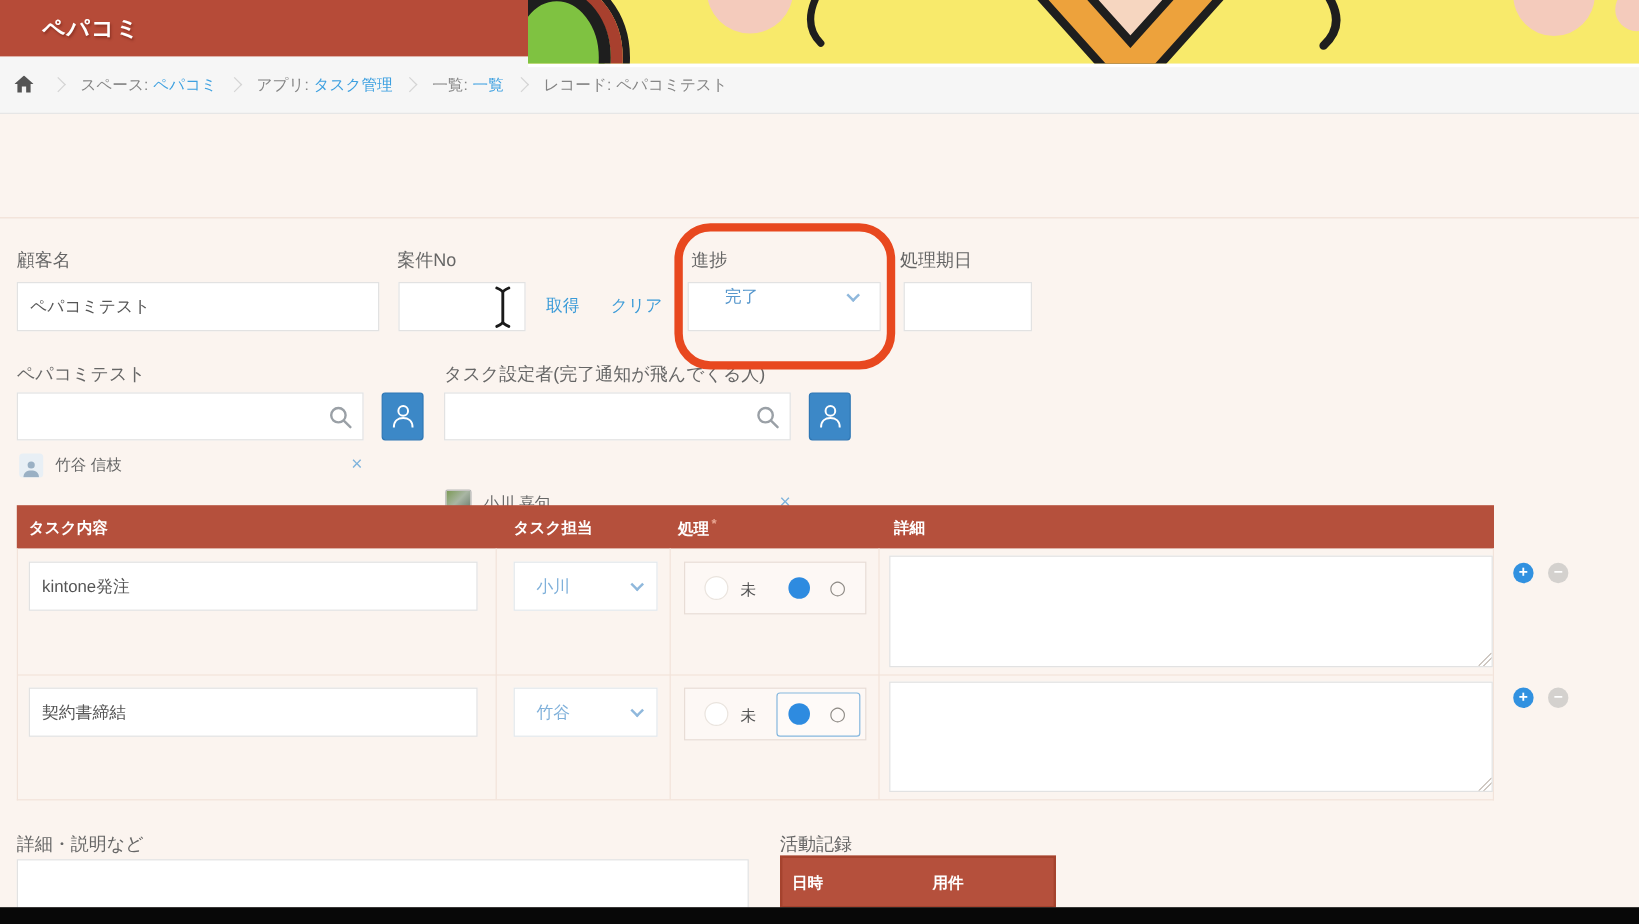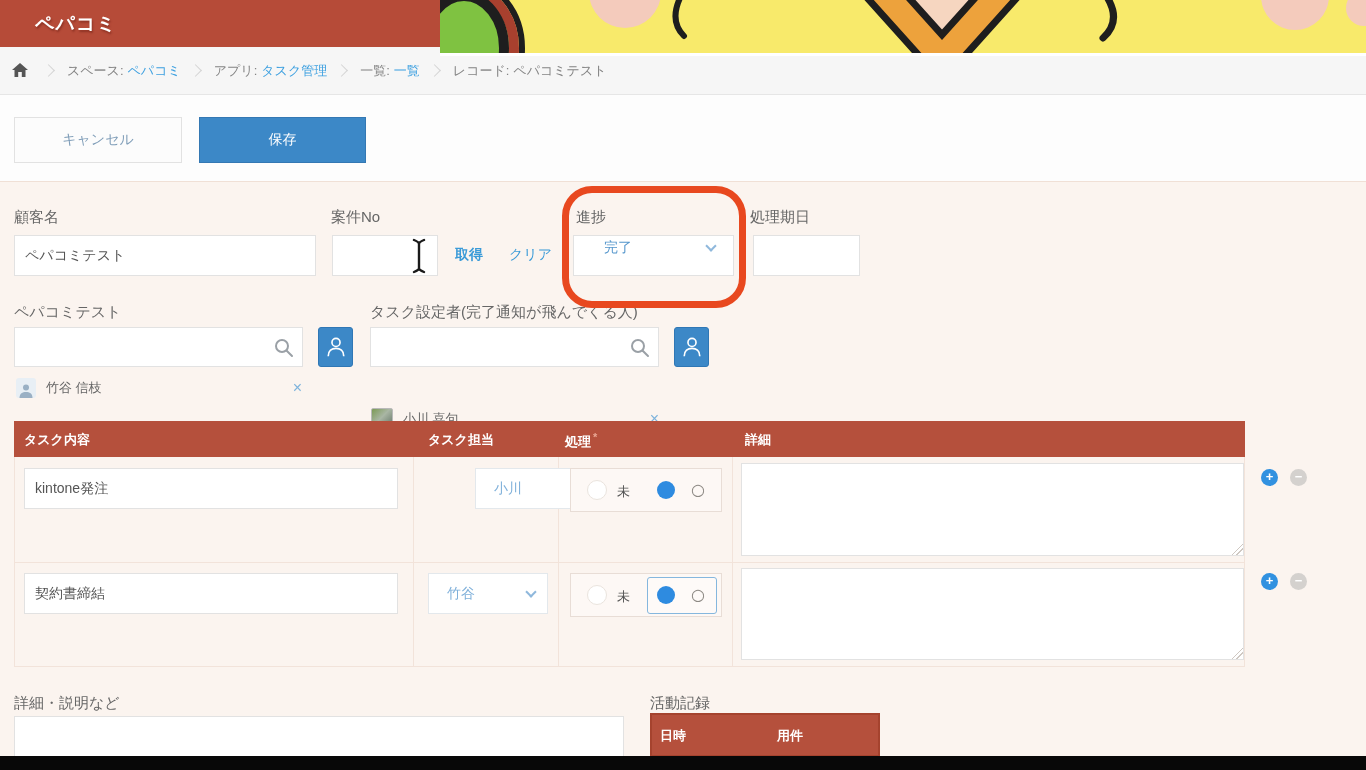--- a/index.html
+++ b/index.html
@@ -152,33 +152,29 @@
     <span class="bc-sep"></span>
     <span class="bc-item">
       <span>一覧:</span><a class="bc-val">一覧</a>
     </span>
     <span class="bc-sep"></span>
     <span class="bc-item">
       <span>レコード:</span><a class="bc-val plain">ペパコミテスト</a>
     </span>
   </div>
 
-  <div class="toolbar">
-    <button class="btn-cancel">キャンセル</button>
-    <button class="btn-save">保存</button>
-  </div>
 
   <div class="content">
 
     <div class="lbl" style="left:14px; top:26px;">顧客名</div>
     <input class="inp" style="left: 14px; top: 53px; width: 302px; height: 41px;" value="ペパコミテスト">
 
     <div class="lbl" style="left:331px; top:26px;">案件No</div>
     <input class="inp" style="left: 332px; top: 53px; width: 106px; height: 41px;" value="">
-    <a class="link" style="left:455px; top:64px;font-weight:bold;">取得</a>
+    <a class="link" style="left:455px; top:64px;">取得</a>
     <a class="link" style="left:509px; top:64px;">クリア</a>
 
     <div class="lbl" style="left:576px; top:26px;">進捗</div>
     <div class="selbox" style="left:573px; top:53px; width:161px; height:41px; padding:0 18px 16px 30px; justify-content:space-between;">
       <span class="sel-val" style="color:#5596cc;">完了</span>
       <span class="chev"></span>
     </div>
     <div class="annotation"></div>
 
     <div class="lbl" style="left:750px; top:26px;">処理期日</div>
@@ -248,21 +244,21 @@
     </div>
 
     <div class="tbody">
       <div class="vline" style="left:398px;"></div>
       <div class="vline" style="left:543px;"></div>
       <div class="vline" style="left:717px;"></div>
       <div class="hline" style="top:105px;"></div>
     </div>
 
     <input class="inp" style="left: 24px; top: 286px; width: 374px; height: 41px;" value="kintone発注">
-    <div class="selbox cell-sel" style="left:428px; top:286px;margin-left:47px;">
+    <div class="selbox cell-sel" style="left:428px; top:286px;">
       <span class="sel-val">小川</span>
       <span class="chev"></span>
     </div>
     <div class="radio-box" style="left:570px; top:286px;">
       <span class="radio-off" style="left:16px; top:11px;"></span>
       <span class="opt-lbl" style="left:46px; top:14px;">未</span>
       <span class="radio-on" style="left:86px; top:12px;"></span>
       <span class="opt-lbl maru" style="left:120px; top:11px;">○</span>
     </div>
     <textarea class="tarea" style="left: 741px; top: 281px; width: 503px; height: 93px;"></textarea>

